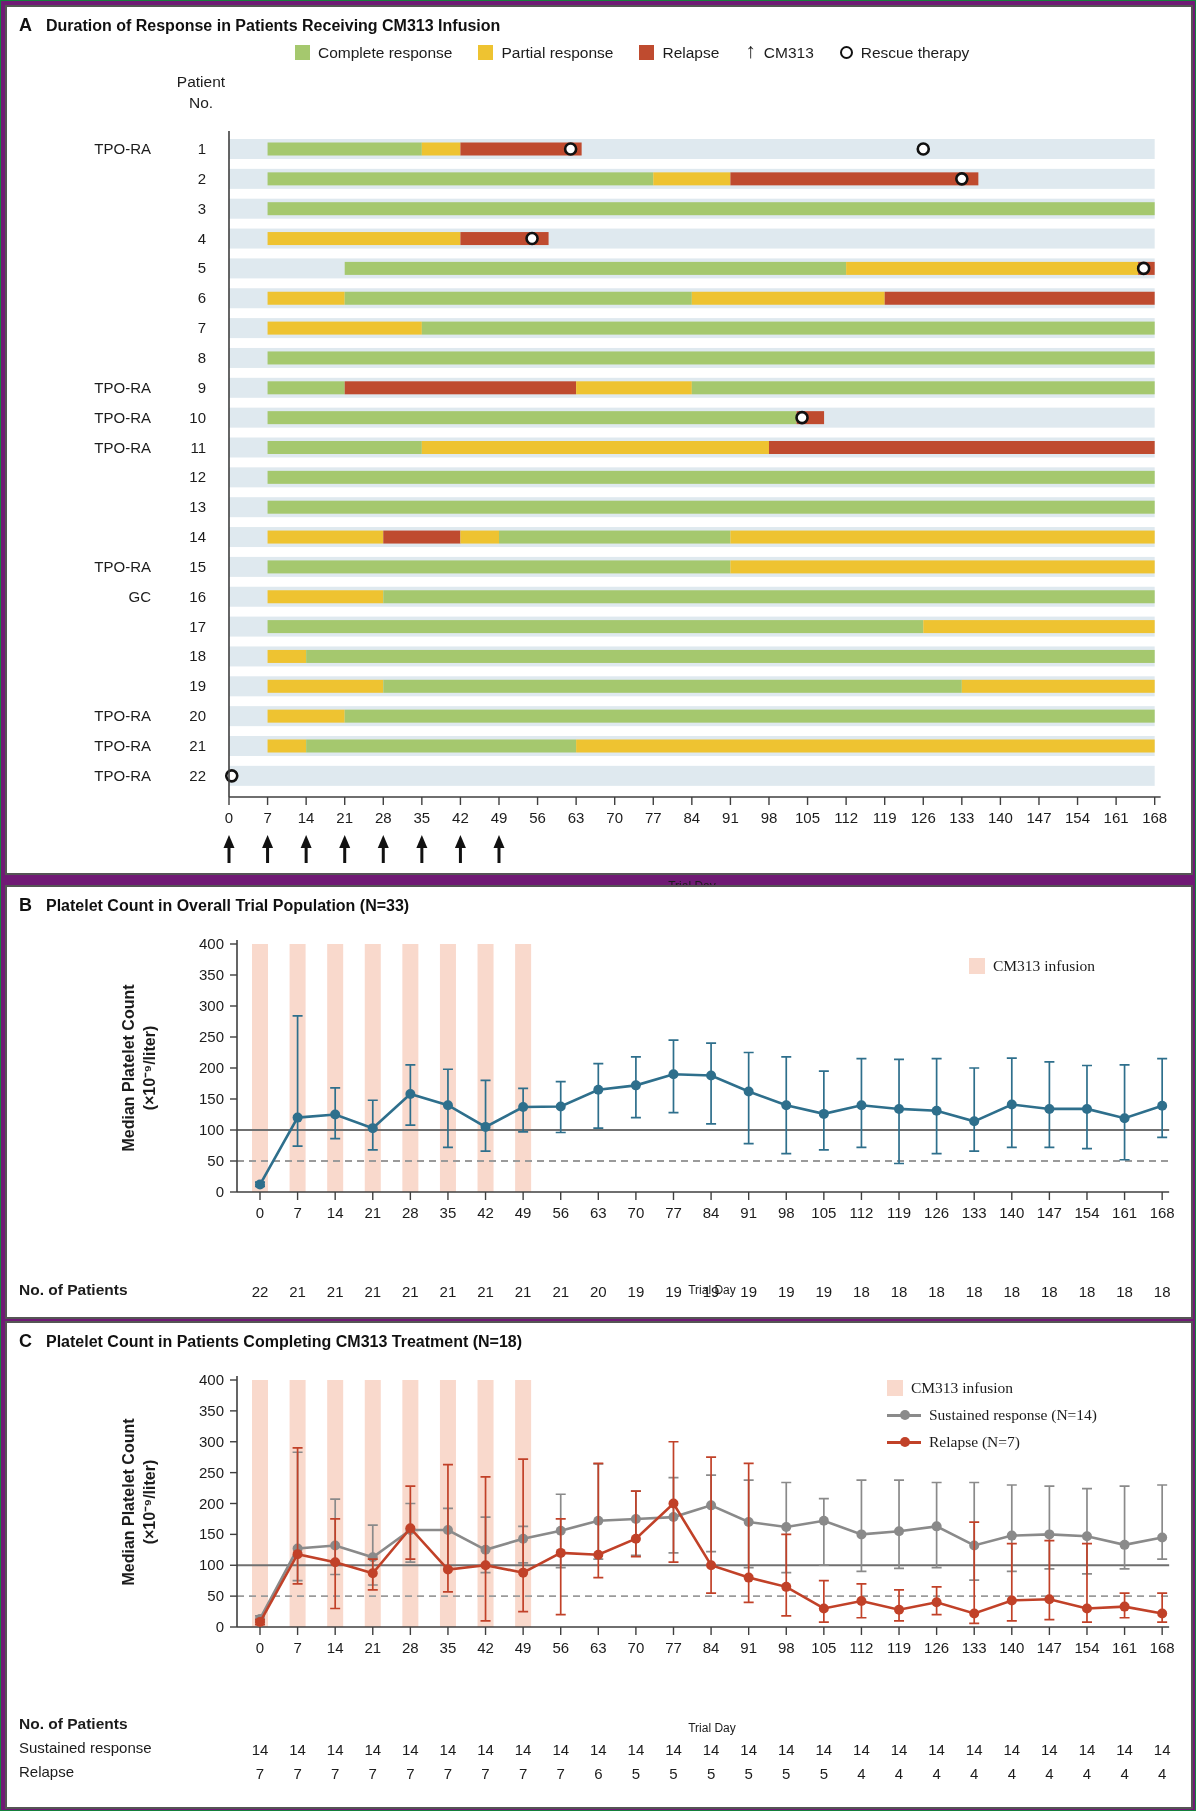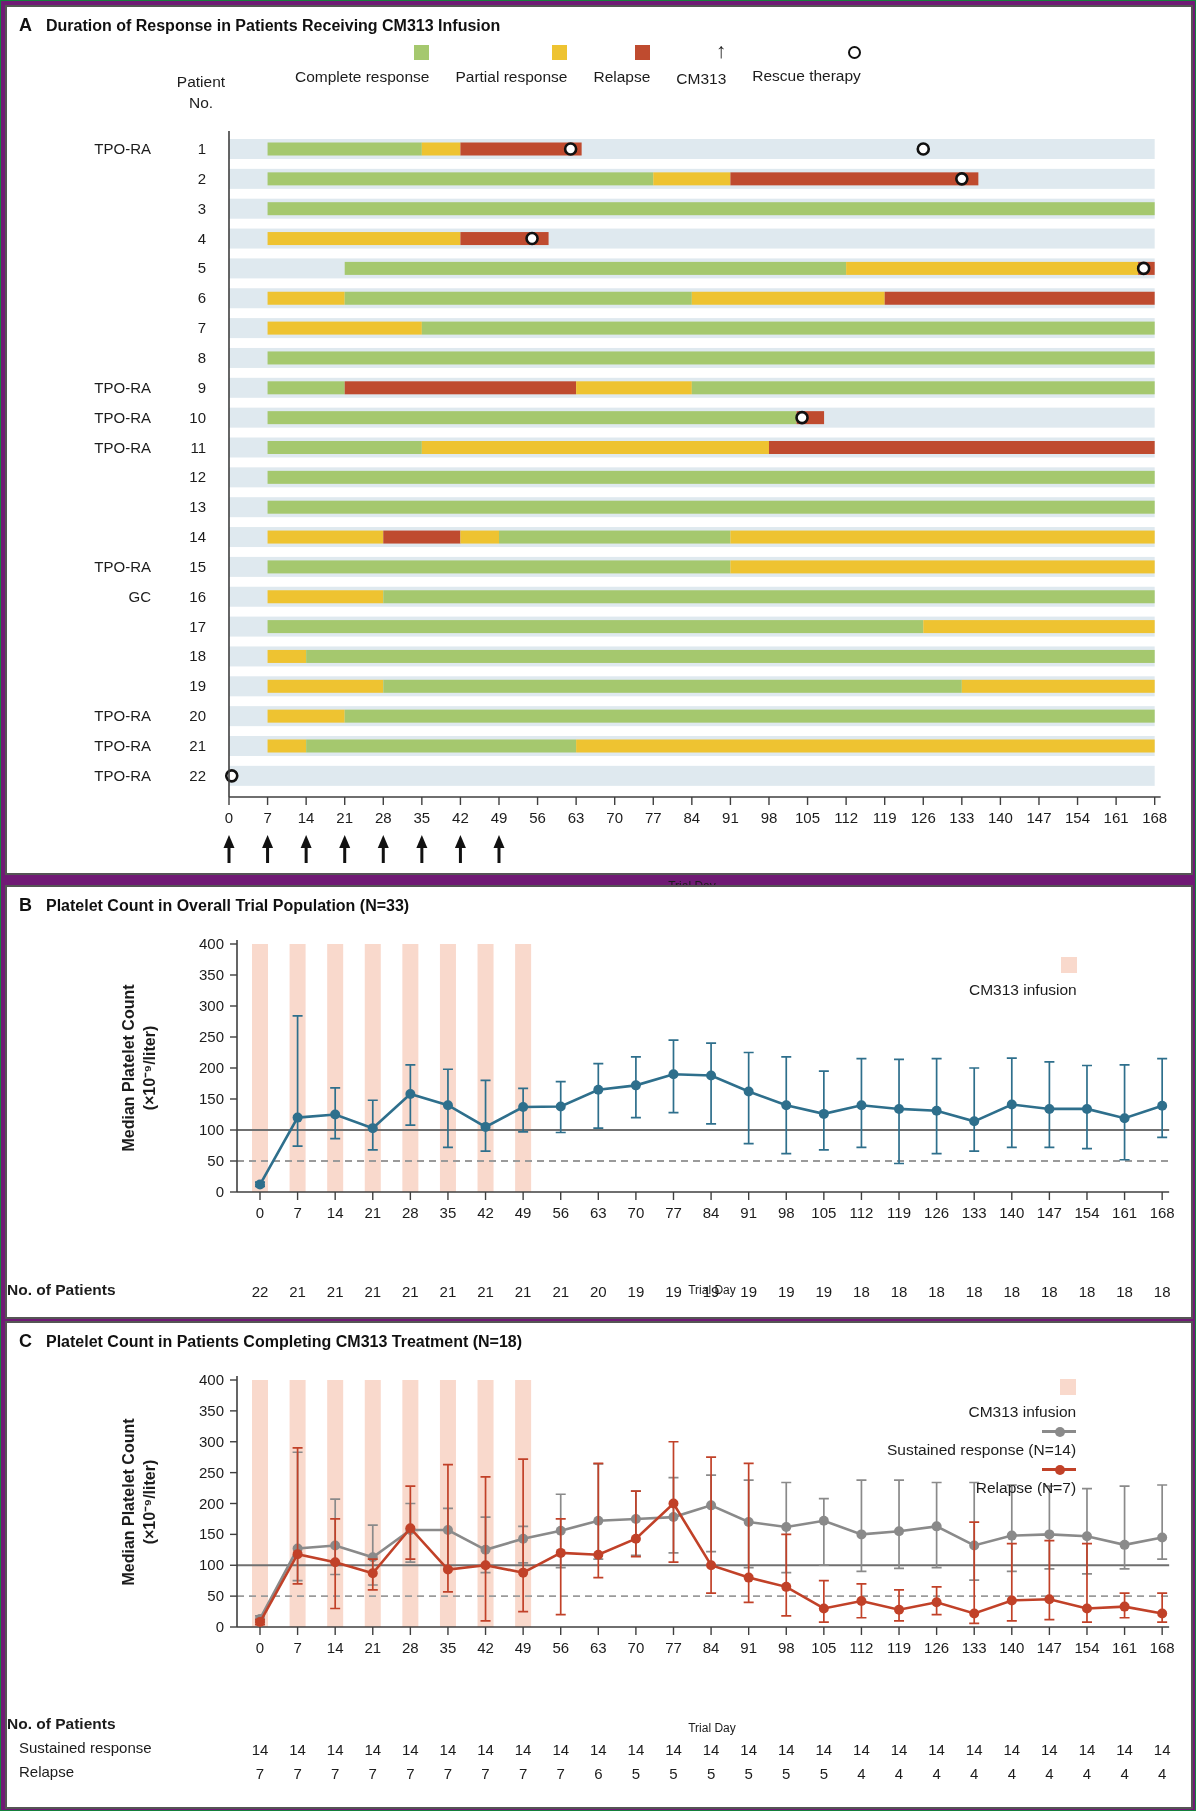--- a/index.html
+++ b/index.html
@@ -7,33 +7,33 @@
   .fig{position:relative;width:1194px;height:1809px;border:1px solid #15803d;background:#701a75;}
   .panel{position:absolute;left:4px;width:1184px;border:2px solid #555;background:#fff;}
   #panelA{top:4px;height:866px;}
   #panelB{top:884px;height:430px;}
   #panelC{top:1320px;height:484px;}
   .ptitle{position:absolute;top:8px;left:12px;font-weight:bold;font-size:16px;color:#111;}
   .ptitle .plabel{font-size:18px;margin-right:14px;}
   svg{position:absolute;left:0;top:0;}
   svg text{font-family:"Liberation Sans",sans-serif;}
   .legendA{position:absolute;top:36px;left:288px;display:flex;gap:26px;align-items:center;font-size:15.5px;}
-  .lg-item{display:flex;align-items:flex-end;gap:8px;white-space:nowrap;flex-direction:column;}
+  .lg-item{display:flex;align-items:center;gap:8px;white-space:nowrap;}
   .sw{width:15px;height:15px;display:inline-block;background:var(--c,#999);}
   .sw.band-sw{width:16px;height:16px;}
   .arrow-glyph::before{content:"\2191";font-weight:bold;font-size:21px;line-height:15px;}
   .circ{width:9px;height:9px;border:2.5px solid #111;border-radius:50%;display:inline-block;background:#fff;}
   .lg-line{width:34px;height:3px;background:var(--c,#888);display:inline-block;position:relative;}
   .lg-line::after{content:"";position:absolute;left:13px;top:-3.5px;width:10px;height:10px;border-radius:50%;background:var(--c,#888);}
   .colhdr{position:absolute;top:64px;left:149px;width:90px;text-align:center;font-weight:normal;font-size:15.5px;line-height:21px;}
   .xlabel{position:absolute;font-weight:normal;font-size:12px;width:160px;text-align:center;margin-top:40px;}
   .ylabel{position:absolute;width:260px;text-align:center;font-weight:bold;font-size:16px;line-height:21px;transform:rotate(-90deg);}
-  .nlabel{position:absolute;left:0;font-weight:bold;font-size:15.5px;}
+  .nlabel{position:absolute;left:12px;font-weight:bold;font-size:15.5px;}
   .nrowlabel{position:absolute;left:12px;font-size:15px;}
-  .legendBC{position:absolute;display:flex;flex-direction:column;gap:9px;font-size:15.5px;}
+  .legendBC{position:absolute;display:flex;flex-direction:column;gap:9px;font-size:15.5px;font-family:Liberation Serif, serif;}
 </style>
 </head>
 <body>
 
 <div class="fig">
 
   <section class="panel" id="panelA">
     <div class="ptitle">
       <span class="plabel">A</span><span>Duration of Response in Patients Receiving CM313 Infusion</span>
     </div>

